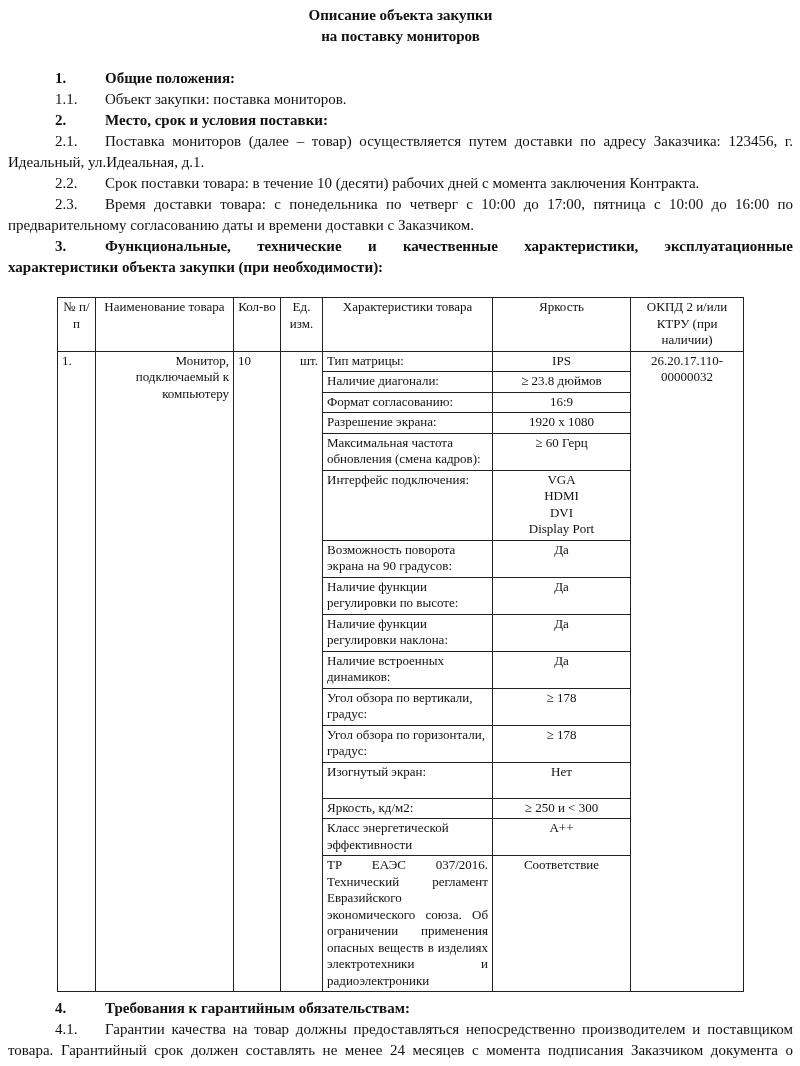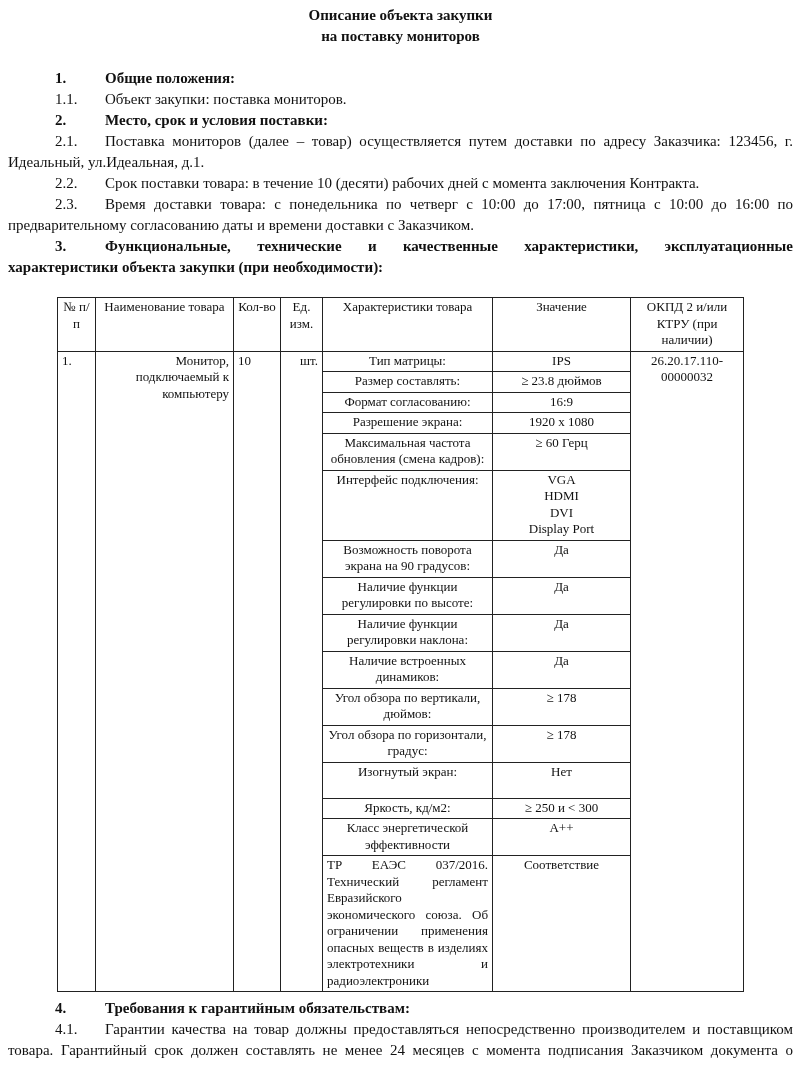--- a/index.html
+++ b/index.html
@@ -43,21 +43,21 @@
     padding: 1px 4px 2px 4px;
     vertical-align: top;
     font-weight: normal;
     overflow: hidden;
   }
   table.spec th { text-align: center; }
   td.c-num   { text-align: left; padding-left: 6px; }
   td.c-name  { text-align: right; }
   td.c-qty   { text-align: left; }
   td.c-unit  { text-align: right; }
-  td.c-char  { text-align: center; }
+  td.c-char  { text-align: left; }
   td.c-char.justify { text-align: justify; }
   td.c-val   { text-align: center; white-space: pre-line; }
   td.c-okpd  { text-align: center; }
   tr.tall td { height: 32px; }
 </style>
 </head>
 <body>
 
 <h1 class="doc-title" style="font-size:15px;">Описание объекта закупки</h1>
 <h1 class="doc-title" style="font-size:15px; margin-bottom:21px;">на поставку мониторов</h1>
@@ -80,36 +80,36 @@
       <col style="width:138px">
       <col style="width:113px">
   </colgroup>
   <thead>
     <tr>
       <th>№ п/п</th>
       <th>Наименование товара</th>
       <th>Кол-во</th>
       <th>Ед. изм.</th>
       <th>Характеристики товара</th>
-      <th>Значение</th>
+      <th>Яркость</th>
       <th>ОКПД 2 и/или КТРУ (при наличии)</th>
     </tr>
   </thead>
   <tbody>
     <tr>
       <td class="c-num" rowspan="16">1.</td>
       <td class="c-name" rowspan="16">Монитор, подключаемый к компьютеру</td>
       <td class="c-qty" rowspan="16">10</td>
       <td class="c-unit" rowspan="16">шт.</td>
       <td class="c-char">Тип матрицы:</td>
       <td class="c-val">IPS</td>
       <td class="c-okpd" rowspan="16">26.20.17.110-00000032</td>
     </tr>
     <tr>
-      <td class="c-char">Размер составлять:</td>
+      <td class="c-char">Наличие диагонали:</td>
       <td class="c-val">≥ 23.8 дюймов</td>
     </tr>
     <tr>
       <td class="c-char">Формат согласованию:</td>
       <td class="c-val">16:9</td>
     </tr>
     <tr>
       <td class="c-char">Разрешение экрана:</td>
       <td class="c-val">1920 x 1080</td>
     </tr>
@@ -134,21 +134,21 @@
     </tr>
     <tr>
       <td class="c-char">Наличие функции регулировки наклона:</td>
       <td class="c-val">Да</td>
     </tr>
     <tr>
       <td class="c-char">Наличие встроенных динамиков:</td>
       <td class="c-val">Да</td>
     </tr>
     <tr>
-      <td class="c-char">Угол обзора по вертикали, дюймов:</td>
+      <td class="c-char">Угол обзора по вертикали, градус:</td>
       <td class="c-val">≥ 178</td>
     </tr>
     <tr>
       <td class="c-char">Угол обзора по горизонтали, градус:</td>
       <td class="c-val">≥ 178</td>
     </tr>
     <tr class="tall">
       <td class="c-char">Изогнутый экран:</td>
       <td class="c-val">Нет</td>
     </tr>

